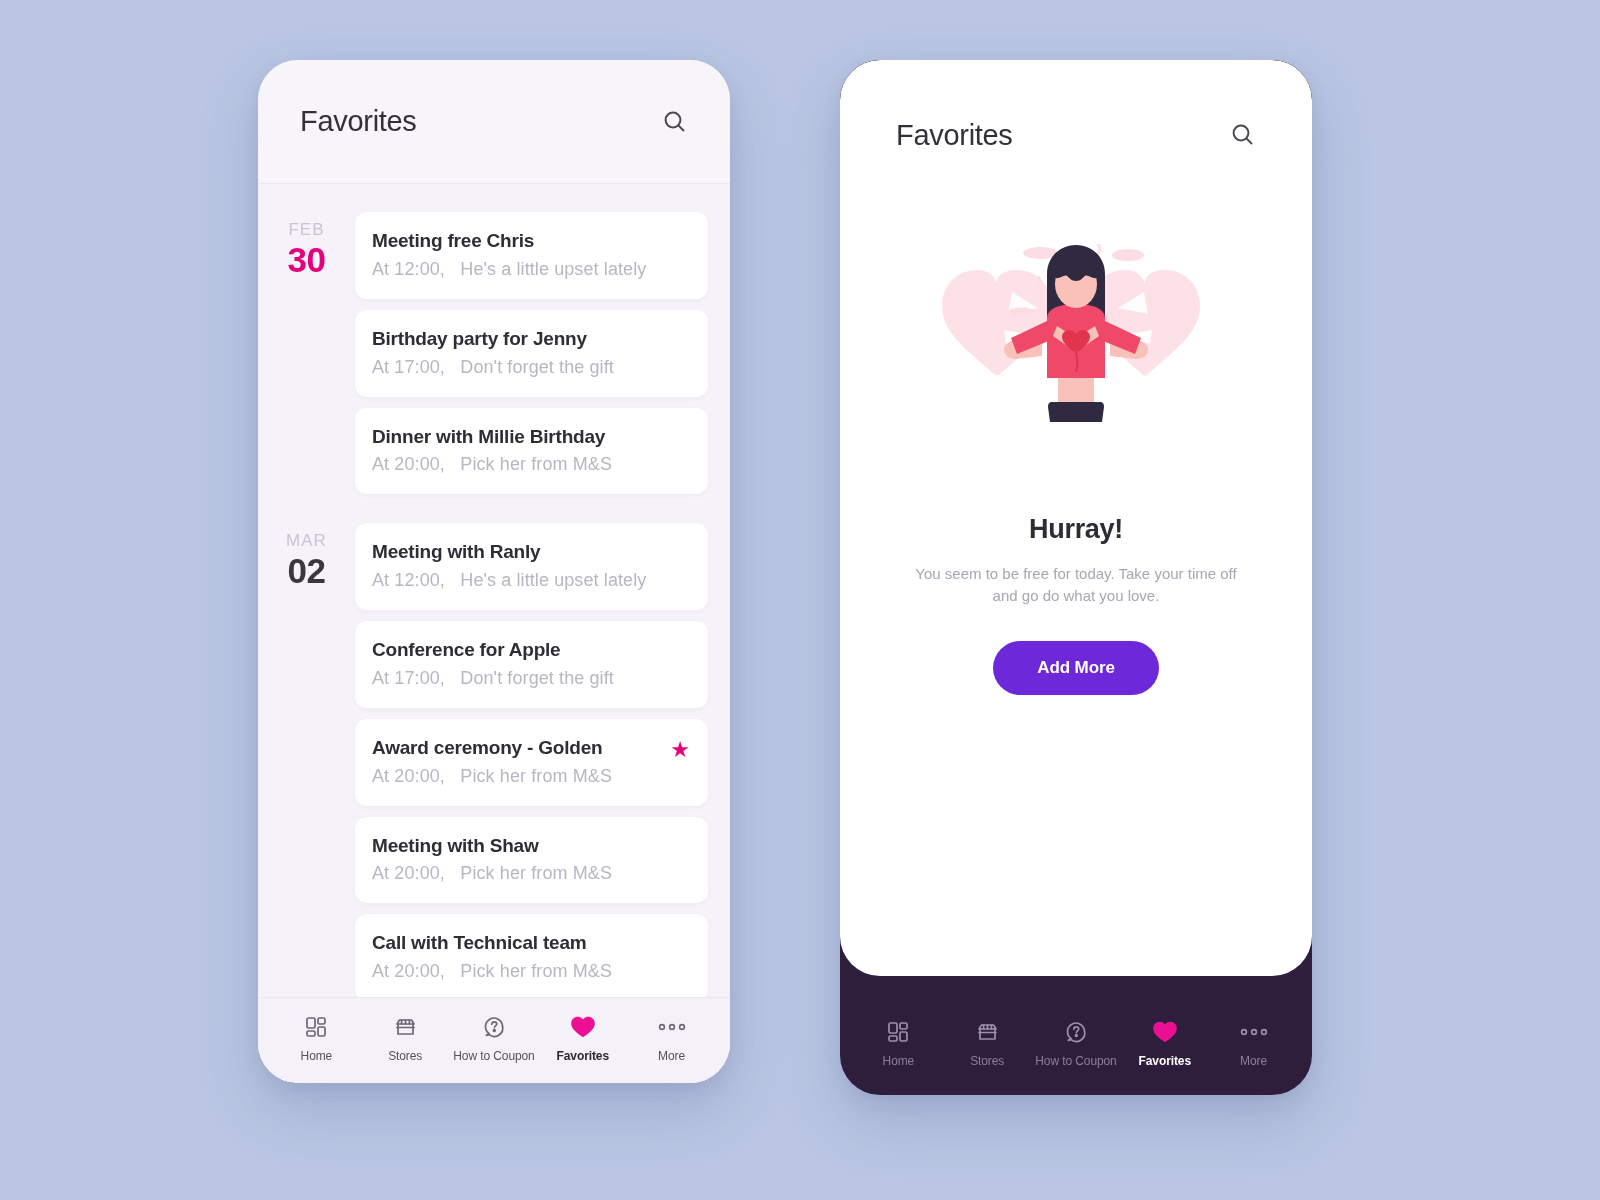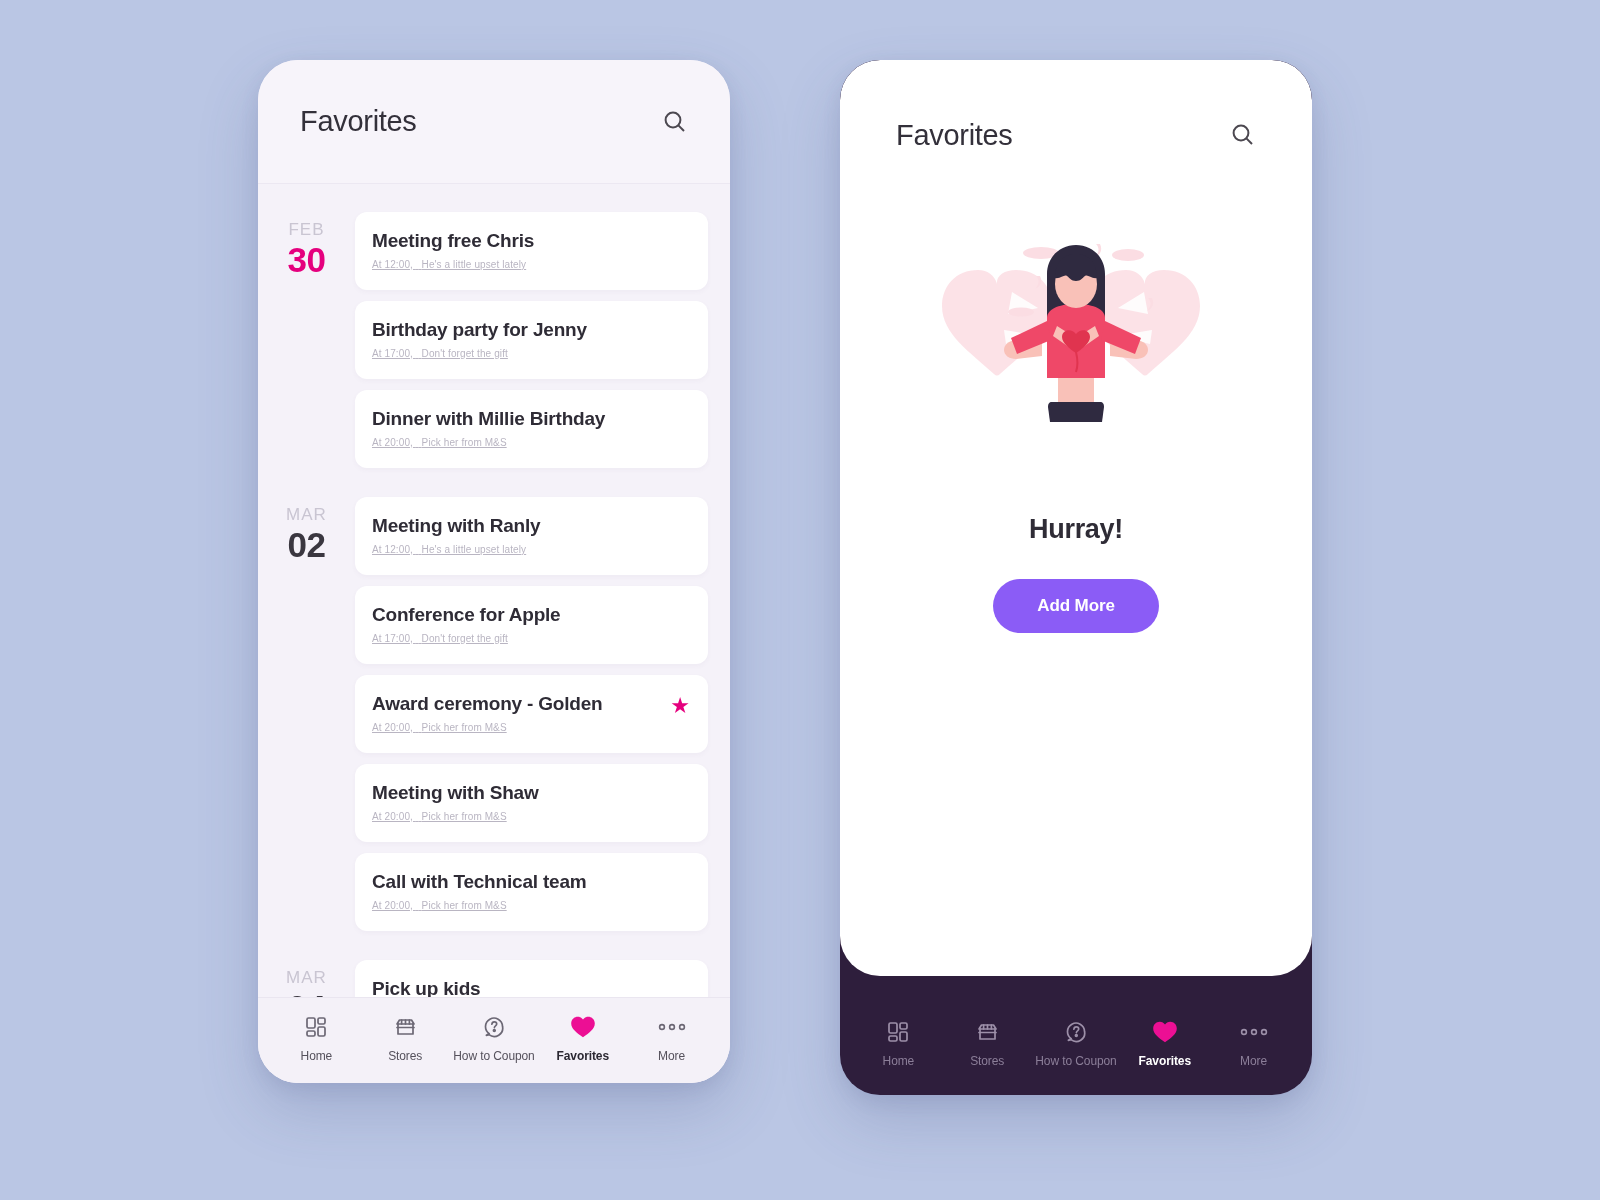--- a/index.html
+++ b/index.html
@@ -78,23 +78,22 @@
     box-shadow: 0 2px 5px rgba(90,80,120,.045);
     min-height: 78px;
   }
   .card .c-title {
     font-size: 19px; font-weight: 700; color: #2f2c36;
     letter-spacing: -.2px; line-height: 1.25;
     padding-right: 26px;
   }
   .card .c-sub {
     margin-top: 6px;
-    font-size: 10px; color: #b9b5c2; font-weight: 400;
+    font-size: 18px; color: #b9b5c2; font-weight: 400;
     letter-spacing: .1px;
-    text-decoration: underline;
   }
   .star {
     position: absolute; right: 18px; top: 20px;
     font-size: 22px; color: #e5007e; line-height: 1;
   }
 
   
   .navbar {
     position: absolute; left: 0; right: 0; bottom: 0;
     display: flex; align-items: flex-start;
@@ -156,21 +155,21 @@
   .empty-title {
     margin-top: 72px;
     font-size: 27px; font-weight: 700; color: #2f2c36; letter-spacing: -.3px;
   }
   .empty-sub {
     margin-top: 18px; width: 330px; text-align: center;
     font-size: 15px; line-height: 1.45; color: #a9a5b2;
   }
   .add-btn {
     margin-top: 34px;
-    background: #8b5cf6;
+    background: #6d28d9;
     color: #fff; border: 0;
     font-family: "Liberation Sans", sans-serif;
     font-size: 17px; font-weight: 700; letter-spacing: -.1px;
     padding: 17px 44px;
     border-radius: 40px;
     cursor: pointer;
   }
 </style>
 </head>
 <body>
@@ -394,20 +393,21 @@
 
           <ellipse cx="160" cy="62" rx="21" ry="24" fill="#f9c1b8"></ellipse>
           <path d="M139 56c0-16 9-24 21-24s21 8 21 24c-6 1-9-4-12-2-3 2-4 5-9 5s-6-3-9-5c-3-2-6 3-12 2z" fill="#2f2a40"></path>
 
           <path d="M136 180h48c3 0 4 2 4 5l-2 15h-52l-2-15c0-3 1-5 4-5z" fill="#2f2a40"></path>
 
           <path d="M160 130c2 8 2 14 0 20" stroke="#e0344f" stroke-width="2" fill="none"></path>
         </svg>
 
         <div class="empty-title">Hurray!</div>
+        <div class="empty-sub">You seem to be free for today. Take your time off and go do what you love.</div>
         <button class="add-btn">Add More</button>
       </div>
     </div>
 
     <div class="navbar" id="nav-right">
         <div class="nav-item">
           <div class="nav-ico">
             <svg width="24" height="24" viewBox="0 0 24 24">
         <rect class="ico-line" x="3" y="3" width="8" height="10" rx="1.5"></rect>
         <rect class="ico-line" x="14" y="3" width="7" height="6" rx="1.5"></rect>

